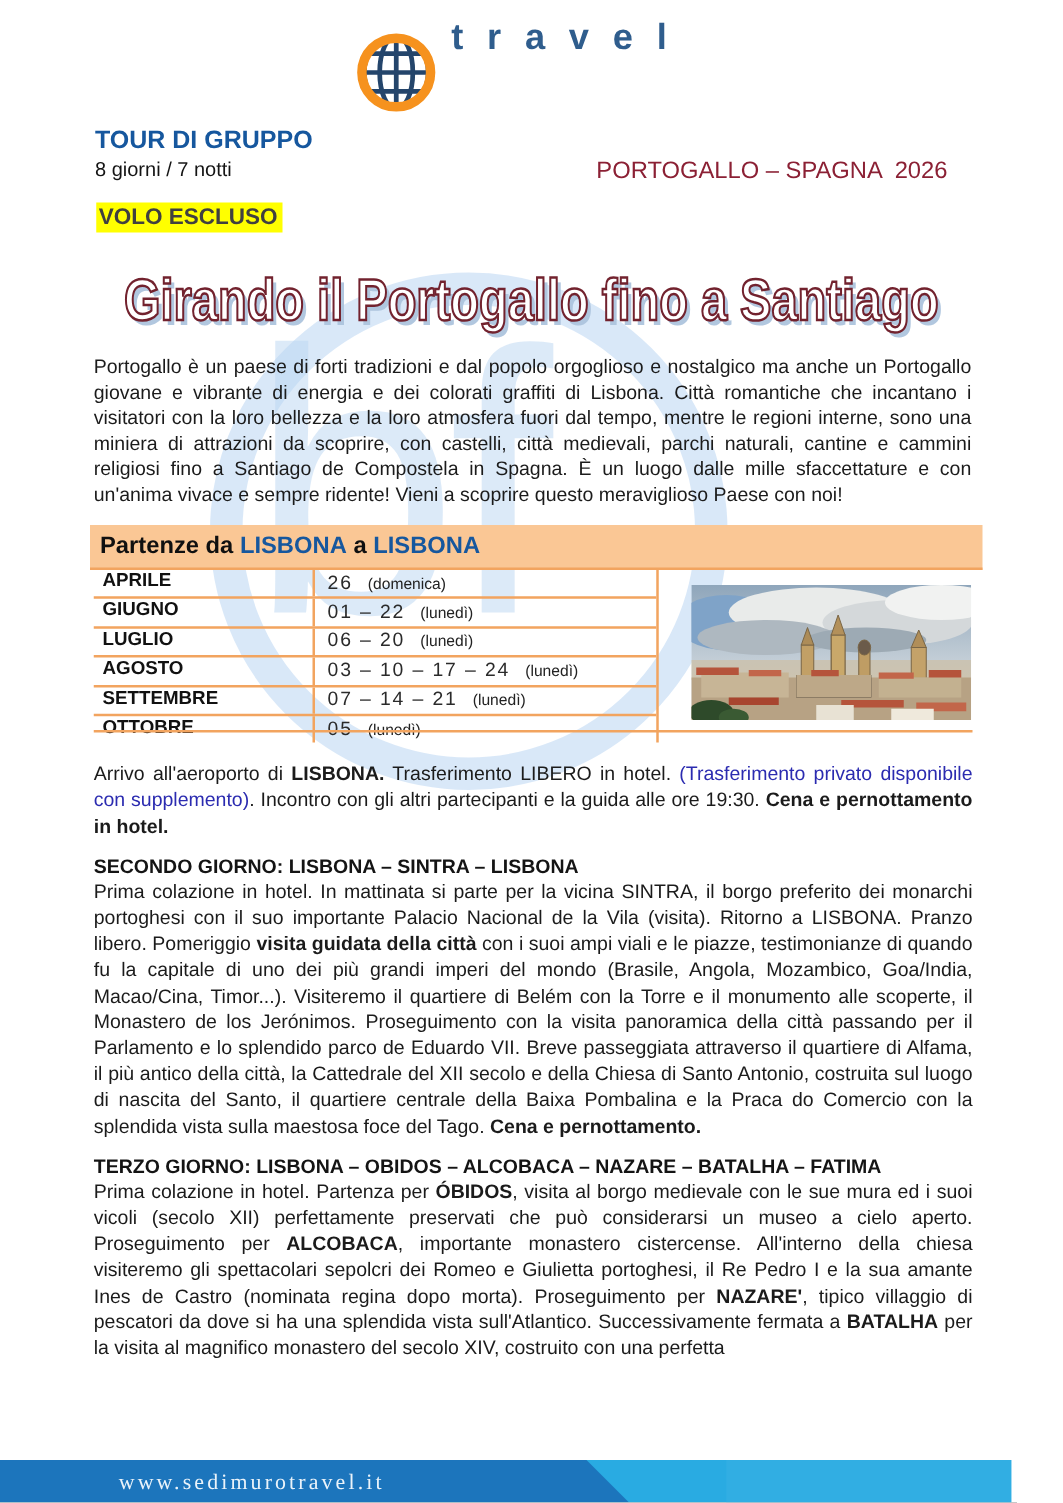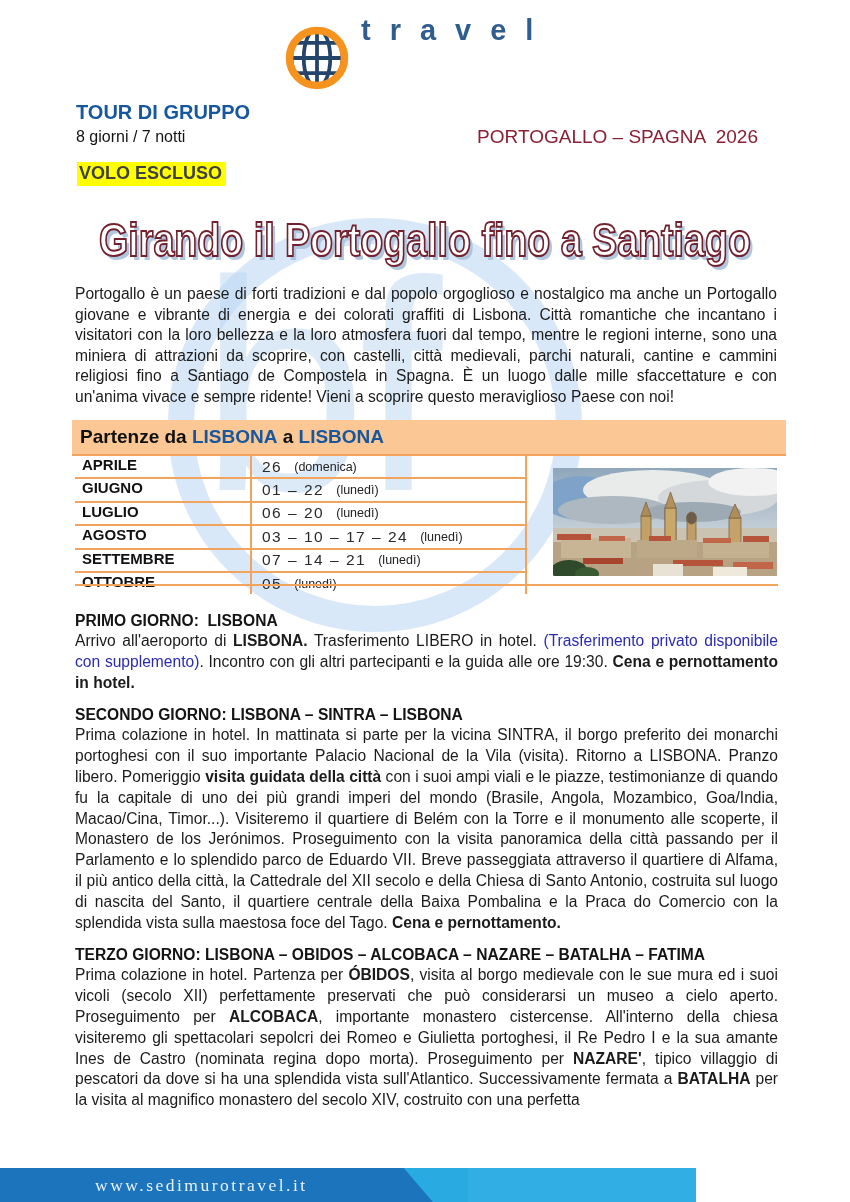--- a/index.html
+++ b/index.html
@@ -92,21 +92,21 @@
   .day h3{
     margin:0;font-size:15.6px;font-weight:bold;color:#141414;white-space:pre;
     line-height:21px;
   }
   .day p{
     margin:0;font-size:15.6px;line-height:20.8px;text-align:justify;color:#1b1b1b;
   }
   .seg-bold{font-weight:bold;}
   .seg-blue{color:#2b2bb0;}
   
-  .footer{position:absolute;left:0;bottom:0;width:696px;height:34px;background:#29abe2;}
+  .footer{position:absolute;left:0;bottom:0;width:809px;height:34px;background:#29abe2;}
   .footer-band{position:absolute;right:0;top:0;width:228px;height:100%;background:#31aee3;}
   .footer-dark{
     position:absolute;left:0;top:0;width:100%;height:100%;background:#1c75bc;
     clip-path:polygon(0 0,58% 0,62.2% 100%,0 100%);
   }
   .footer-url{
     position:absolute;left:95px;top:0;height:100%;display:flex;align-items:center;
     font-family:"Liberation Serif",serif;font-size:17.5px;color:#eaf3fa;
     letter-spacing:2.5px;cursor:pointer;
   }
@@ -256,21 +256,20 @@
         <rect x="100" y="96" width="30" height="12" fill="#e8e2d4"></rect>
         <rect x="160" y="99" width="34" height="9" fill="#efe9dc"></rect>
 
         <ellipse cx="16" cy="102" rx="18" ry="10" fill="#2e4a2a"></ellipse>
         <ellipse cx="34" cy="106" rx="12" ry="7" fill="#3a5a33"></ellipse>
       </svg>
     </div>
 
     <div class="itinerary">
       <section class="day">
-        <h3>PRIMO GIORNO:  LISBONA</h3>
         <p><span>Arrivo all'aeroporto di </span><span class="seg-bold">LISBONA.</span><span> Trasferimento LIBERO in hotel. </span><span class="seg-blue">(Trasferimento privato disponibile con supplemento)</span><span>. Incontro con gli altri partecipanti e la guida  alle ore 19:30. </span><span class="seg-bold">Cena e pernottamento in hotel.</span></p>
       </section>
       <section class="day">
         <h3>SECONDO GIORNO: LISBONA – SINTRA – LISBONA</h3>
         <p><span>Prima colazione in hotel. In mattinata si parte per la vicina SINTRA, il borgo preferito dei monarchi portoghesi con il suo importante Palacio Nacional de la Vila (visita). Ritorno a LISBONA. Pranzo libero. Pomeriggio </span><span class="seg-bold">visita guidata della città</span><span> con i suoi ampi viali e le piazze, testimonianze di quando fu la capitale di uno dei più grandi imperi del mondo (Brasile, Angola, Mozambico, Goa/India, Macao/Cina, Timor...). Visiteremo il quartiere di Belém con la Torre e il monumento alle scoperte, il Monastero de los Jerónimos. Proseguimento con la visita panoramica della città passando per il Parlamento e lo splendido parco de Eduardo VII. Breve passeggiata attraverso il quartiere di Alfama, il più antico della città, la Cattedrale del XII secolo e della Chiesa di Santo Antonio, costruita sul luogo di nascita del Santo, il quartiere centrale della Baixa Pombalina e la Praca do Comercio con la splendida vista sulla maestosa foce del Tago. </span><span class="seg-bold">Cena e pernottamento.</span></p>
       </section>
       <section class="day">
         <h3>TERZO GIORNO: LISBONA – OBIDOS – ALCOBACA – NAZARE – BATALHA – FATIMA</h3>
         <p><span>Prima colazione in hotel. Partenza per </span><span class="seg-bold">ÓBIDOS</span><span>, visita al borgo medievale con le sue mura ed i suoi vicoli (secolo XII) perfettamente preservati che può considerarsi un museo a cielo aperto. Proseguimento per </span><span class="seg-bold">ALCOBACA</span><span>, importante monastero cistercense. All'interno della chiesa visiteremo gli spettacolari sepolcri dei Romeo e Giulietta portoghesi, il Re Pedro I e la sua amante Ines de Castro (nominata regina dopo morta). Proseguimento per </span><span class="seg-bold">NAZARE'</span><span>, tipico villaggio di pescatori da dove si ha una splendida vista sull'Atlantico. Successivamente fermata a </span><span class="seg-bold">BATALHA</span><span> per la visita al magnifico monastero del secolo XIV, costruito con una perfetta</span></p>
       </section>

